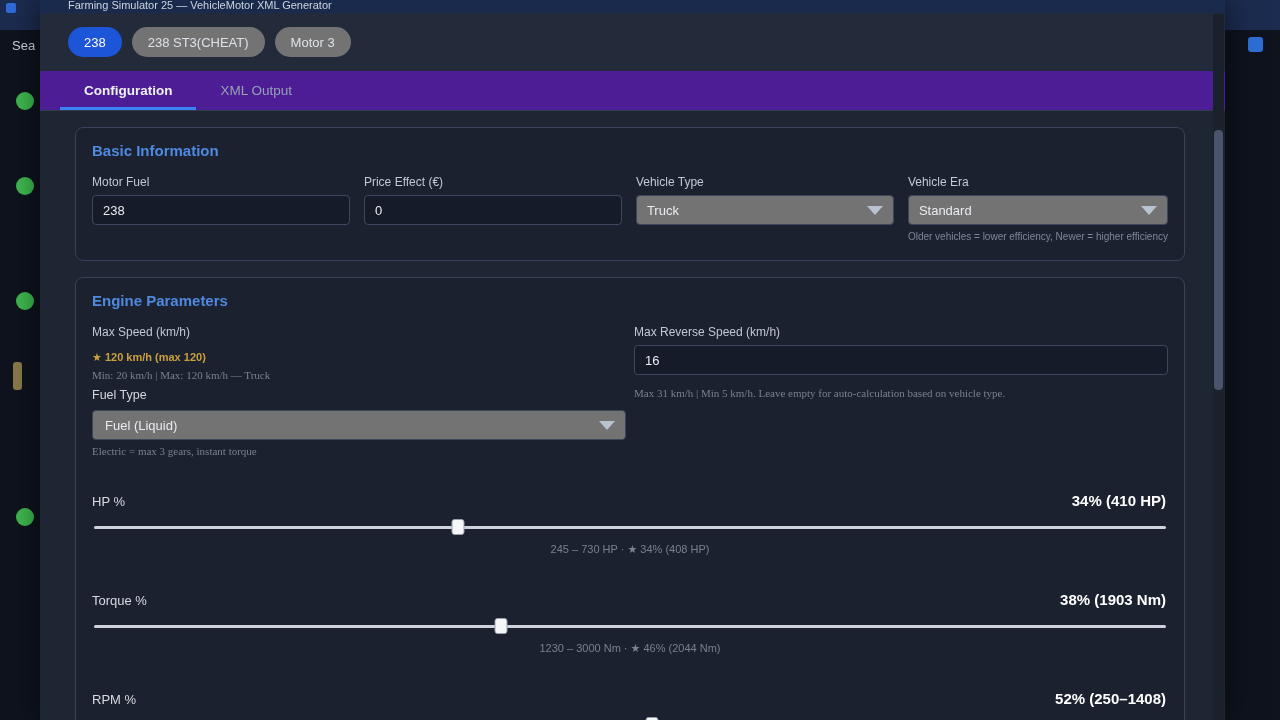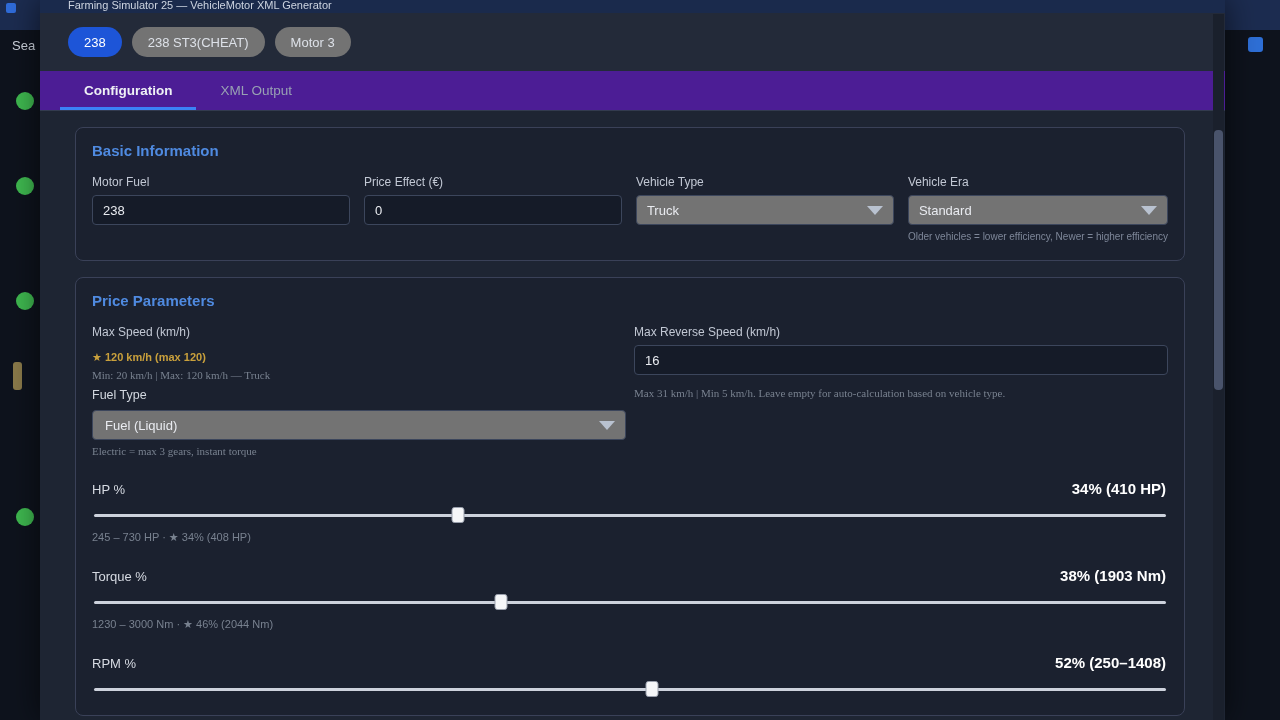--- a/index.html
+++ b/index.html
@@ -60,21 +60,21 @@
   .grid2 { display:grid; grid-template-columns:1fr 1fr; column-gap:8px; align-items:start; }
 
   .hint { font-size:11px; color:#78818f; margin-top:5px;font-family:Liberation Serif, serif; }
   .hint-small { font-size:10px; color:#7e8799; margin-top:6px; white-space:nowrap; }
   .hint-gold { font-size:11px; font-weight:700; color:#c9a03c; margin-top:12px; }
   .hint-top { margin-top:12px; }
 
   .fuel-label { font-size:12.5px; color:#d3d8e0; margin-top:7px; margin-bottom:8px; }
   .fuel-select { margin-bottom:0;padding-left:12px; }
 
-  .slider-block { margin-top:23px; }
+  .slider-block { margin-top:35px;text-align:center; }
   .slider-head { display:flex; justify-content:space-between; align-items:baseline; padding-right:2px; }
   .slider-label { font-size:13px; color:#d6dae2; }
   .slider-value { font-size:15px; font-weight:700; color:#ffffff; }
   .slider-trackwrap { position:relative; height:16px; margin-top:10px; }
   .slider-track { position:absolute; left:2px; right:2px; top:7px; height:3px; background:#cdd2dc; border-radius:2px; }
   .slider-thumb {
     position:absolute; top:0; width:13px; height:16px; background:#f5f6f8;
     border:1px solid #9aa0ad; border-radius:3px; transform:translateX(-50%); cursor:pointer;
   }
   .slider-hint { font-size:11px; color:#78818f; margin-top:8px; }
@@ -137,21 +137,21 @@
           <div class="select">
             <span>Standard</span>
             <span class="chevron"></span>
           </div>
           <div class="hint-small">Older vehicles = lower efficiency, Newer = higher efficiency</div>
         </div>
       </div>
     </div>
 
     <div class="card">
-      <div class="card-title">Price Parameters</div>
+      <div class="card-title">Engine Parameters</div>
 
       <div class="grid2">
         <div>
           <div class="field-label">Max Speed (km/h)</div>
           <div class="hint-gold">★ 120 km/h  (max 120)</div>
           <div class="hint">Min: 20 km/h | Max: 120 km/h — Truck</div>
           <div class="fuel-label">Fuel Type</div>
           <div class="select fuel-select">
             <span>Fuel (Liquid)</span>
             <span class="chevron"></span>

